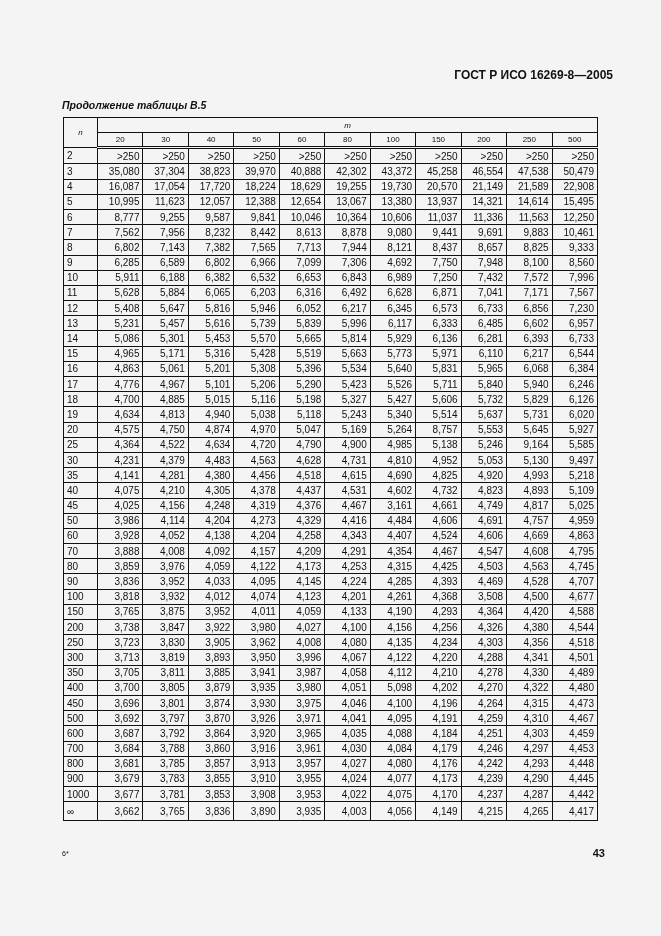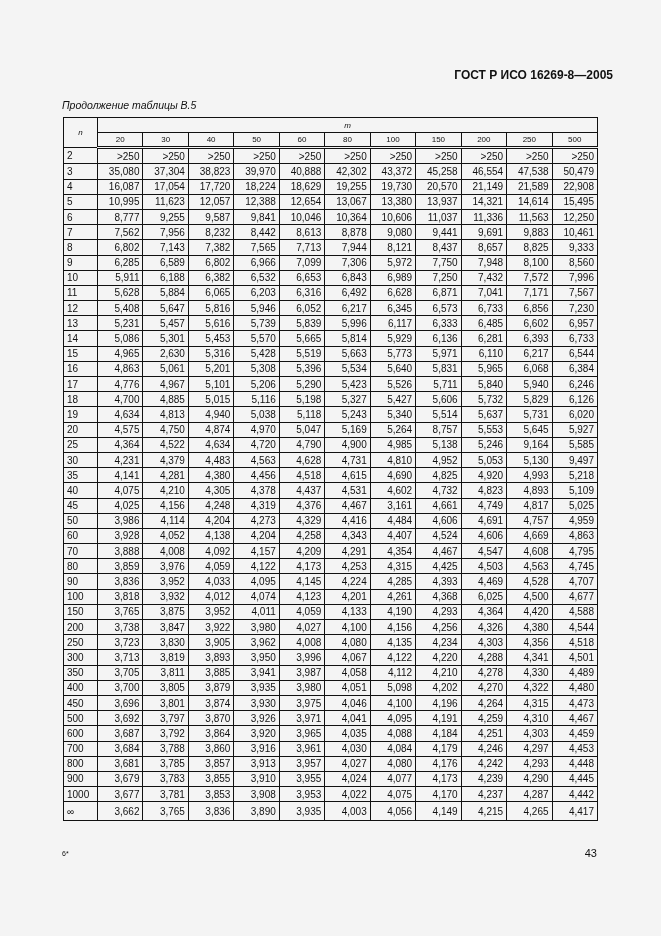--- a/index.html
+++ b/index.html
@@ -7,40 +7,40 @@
     width:661px; height:936px; background:#f4f4f4;
     font-family:"Liberation Sans", sans-serif; color:#111;
     position:relative; overflow:hidden;
   }
   .doc-code {
     position:absolute; top:68px; right:48px;
     font-weight:bold; font-size:12px;margin-left:18px;
   }
   .caption {
     position:absolute; top:99px; left:62px;
-    font-style:italic; font-size:10.5px;
+    font-style:italic; font-size:10.5px;font-weight:bold;
   }
   table.data {
     position:absolute; top:117px; left:63px;
     width:535px; border-collapse:collapse;
     font-size:10px;
   }
   table.data td, table.data th {
     border:1px solid #111; padding:0 3px; height:14.2px; line-height:13px;
     font-weight:normal;
   }
   table.data th { font-size:8px; text-align:center; }
   th.nhead { width:27px; font-style:italic; height:28px; }
   th.mhead { font-style:italic; height:12px; }
   tr.colhead th { height:13px; border-bottom:3px double #111; }
   td.n { text-align:left; padding-left:10px; }
   td.v { text-align:right; padding-right:4px; }
   tr:last-child td { height:18px; }
   .footer-left { position:absolute; top:850px; left:62px; font-size:7px; }
-  .footer-right { position:absolute; top:847px; right:64px; font-size:11px; }
+  .footer-right { position:absolute; top:847px; right:56px; font-size:11px;font-weight:bold; }
 </style>
 </head>
 <body>
 
 <div class="doc-code">ГОСТ Р ИСО 16269-8—2005</div>
 <div class="caption">Продолжение таблицы В.5</div>
 
 <table class="data">
   <thead>
     <tr>
@@ -161,21 +161,21 @@
         <td class="v">9,333</td>
       </tr>
       <tr>
         <td class="n">9</td>
         <td class="v">6,285</td>
         <td class="v">6,589</td>
         <td class="v">6,802</td>
         <td class="v">6,966</td>
         <td class="v">7,099</td>
         <td class="v">7,306</td>
-        <td class="v">5,972</td>
+        <td class="v">4,692</td>
         <td class="v">7,750</td>
         <td class="v">7,948</td>
         <td class="v">8,100</td>
         <td class="v">8,560</td>
       </tr>
       <tr>
         <td class="n">10</td>
         <td class="v">5,911</td>
         <td class="v">6,188</td>
         <td class="v">6,382</td>
@@ -240,21 +240,21 @@
         <td class="v">5,814</td>
         <td class="v">5,929</td>
         <td class="v">6,136</td>
         <td class="v">6,281</td>
         <td class="v">6,393</td>
         <td class="v">6,733</td>
       </tr>
       <tr>
         <td class="n">15</td>
         <td class="v">4,965</td>
-        <td class="v">2,630</td>
+        <td class="v">5,171</td>
         <td class="v">5,316</td>
         <td class="v">5,428</td>
         <td class="v">5,519</td>
         <td class="v">5,663</td>
         <td class="v">5,773</td>
         <td class="v">5,971</td>
         <td class="v">6,110</td>
         <td class="v">6,217</td>
         <td class="v">6,544</td>
       </tr>
@@ -471,21 +471,21 @@
       <tr>
         <td class="n">100</td>
         <td class="v">3,818</td>
         <td class="v">3,932</td>
         <td class="v">4,012</td>
         <td class="v">4,074</td>
         <td class="v">4,123</td>
         <td class="v">4,201</td>
         <td class="v">4,261</td>
         <td class="v">4,368</td>
-        <td class="v">6,025</td>
+        <td class="v">3,508</td>
         <td class="v">4,500</td>
         <td class="v">4,677</td>
       </tr>
       <tr>
         <td class="n">150</td>
         <td class="v">3,765</td>
         <td class="v">3,875</td>
         <td class="v">3,952</td>
         <td class="v">4,011</td>
         <td class="v">4,059</td>

